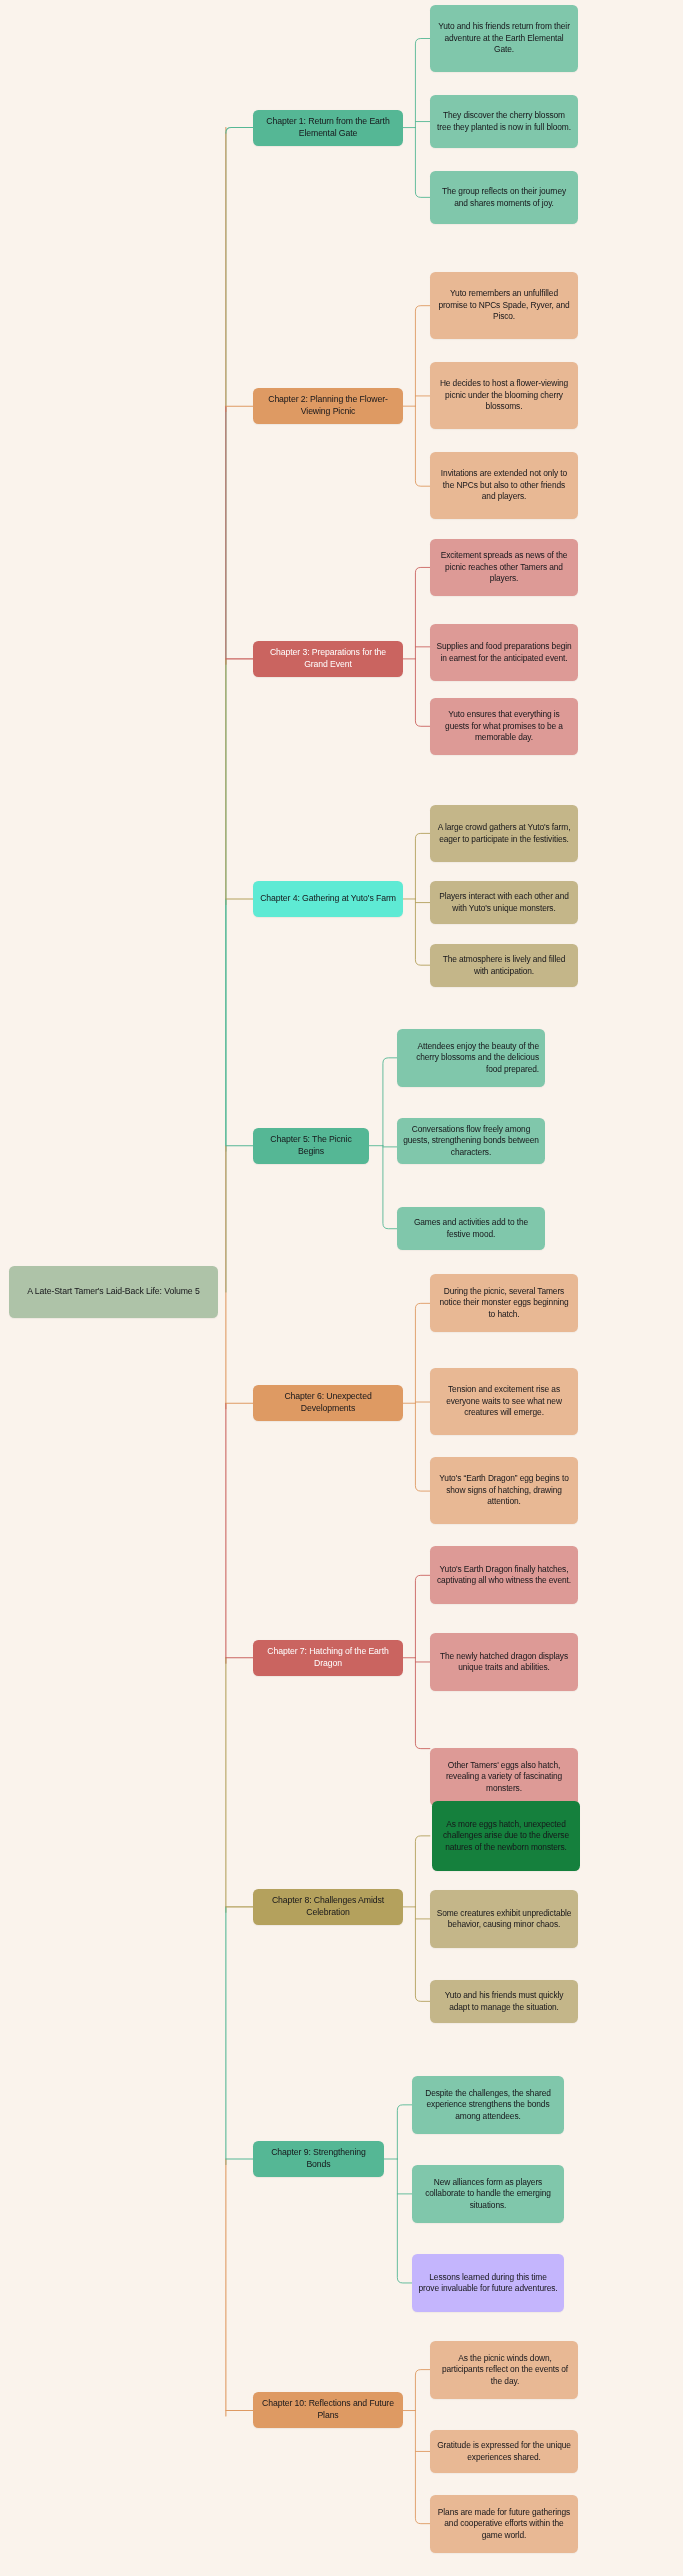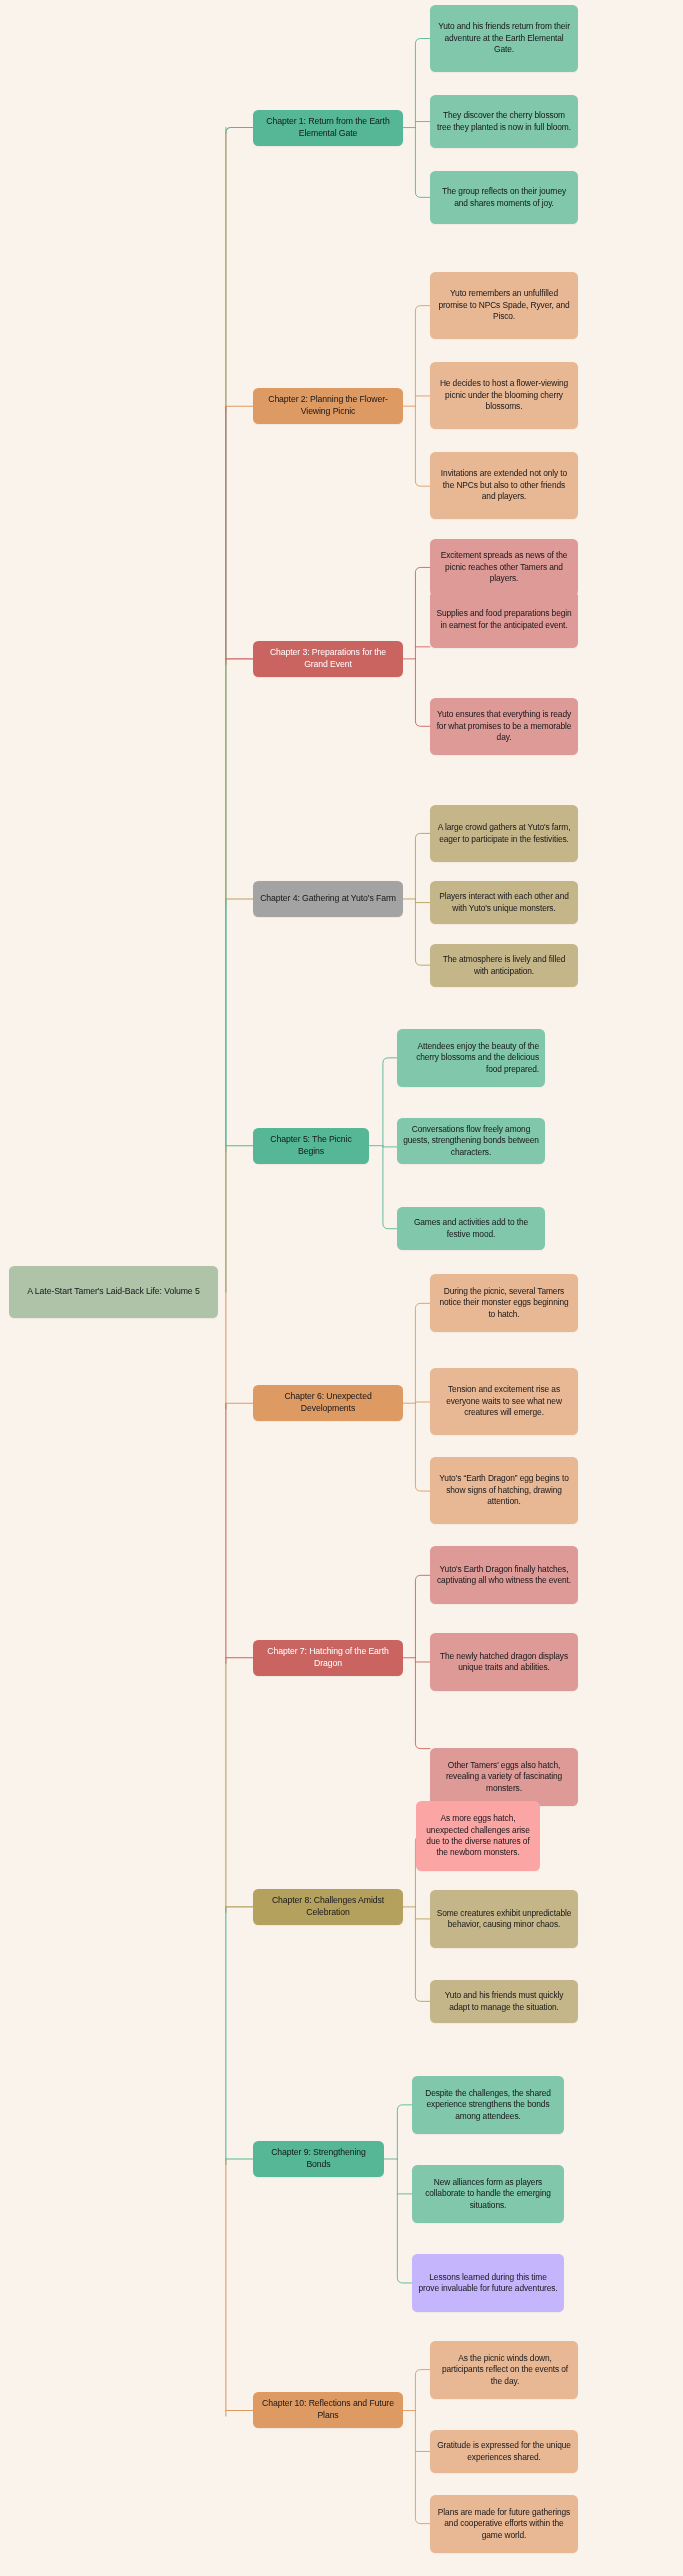--- a/index.html
+++ b/index.html
@@ -141,27 +141,27 @@
       </div>
       <div class="node node-leaf" style="left: 430px; top: 452px; width: 148px; height: 67px; background: rgb(232, 184, 148); color: rgb(22, 22, 26);">
         <span>Invitations are extended not only to the NPCs but also to other friends and players.</span>
       </div>
       <div class="node node-chapter" style="left: 253px; top: 641px; width: 150px; height: 36px; background: rgb(202, 100, 96); color: rgb(255, 255, 255);">
         <span>Chapter 3: Preparations for the Grand Event</span>
       </div>
       <div class="node node-leaf" style="left: 430px; top: 539px; width: 148px; height: 57px; background: rgb(221, 154, 150); color: rgb(22, 22, 26);">
         <span>Excitement spreads as news of the picnic reaches other Tamers and players.</span>
       </div>
-      <div class="node node-leaf" style="left: 430px; top: 591px; width: 148px; height: 57px; background: rgb(221, 154, 150); color: rgb(22, 22, 26);">
+      <div class="node node-leaf" style="left: 430px; top: 624px; width: 148px; height: 57px; background: rgb(221, 154, 150); color: rgb(22, 22, 26);">
         <span>Supplies and food preparations begin in earnest for the anticipated event.</span>
       </div>
       <div class="node node-leaf" style="left: 430px; top: 698px; width: 148px; height: 57px; background: rgb(221, 154, 150); color: rgb(22, 22, 26);">
-        <span>Yuto ensures that everything is ready for what promises to be a memorable day.</span>
-      </div>
-      <div class="node node-chapter" style="left: 253px; top: 881px; width: 150px; height: 36px; background: #a3a3a3; color: rgb(22, 22, 26);">
+        <span>Yuto ensures that everything is guests for what promises to be a memorable day.</span>
+      </div>
+      <div class="node node-chapter" style="left: 253px; top: 881px; width: 150px; height: 36px; background: #5eead4; color: rgb(22, 22, 26);">
         <span>Chapter 4: Gathering at Yuto's Farm</span>
       </div>
       <div class="node node-leaf" style="left: 430px; top: 805px; width: 148px; height: 57px; background: rgb(196, 182, 137); color: rgb(22, 22, 26);">
         <span>A large crowd gathers at Yuto's farm, eager to participate in the festivities.</span>
       </div>
       <div class="node node-leaf" style="left: 430px; top: 881px; width: 148px; height: 43px; background: rgb(196, 182, 137); color: rgb(22, 22, 26);">
         <span>Players interact with each other and with Yuto's unique monsters.</span>
       </div>
       <div class="node node-leaf" style="left: 430px; top: 944px; width: 148px; height: 43px; background: rgb(196, 182, 137); color: rgb(22, 22, 26);">
         <span>The atmosphere is lively and filled with anticipation.</span>
@@ -198,21 +198,21 @@
       </div>
       <div class="node node-leaf" style="left: 430px; top: 1633px; width: 148px; height: 58px; background: rgb(221, 154, 150); color: rgb(22, 22, 26);">
         <span>The newly hatched dragon displays unique traits and abilities.</span>
       </div>
       <div class="node node-leaf" style="left: 430px; top: 1720px; width: 148px; height: 58px; background: rgb(221, 154, 150); color: rgb(22, 22, 26); margin-top: 28px;">
         <span>Other Tamers' eggs also hatch, revealing a variety of fascinating monsters.</span>
       </div>
       <div class="node node-chapter" style="left: 253px; top: 1889px; width: 150px; height: 36px; background: rgb(180, 161, 93); color: rgb(22, 22, 26);">
         <span>Chapter 8: Challenges Amidst Celebration</span>
       </div>
-      <div class="node node-leaf" style="left: 416px; top: 1801px; width: 124px; height: 70px; background: #fca5a5; color: rgb(22, 22, 26);">
+      <div class="node node-leaf" style="left: 432px; top: 1801px; width: 148px; height: 70px; background: #15803d; color: rgb(22, 22, 26);">
         <span>As more eggs hatch, unexpected challenges arise due to the diverse natures of the newborn monsters.</span>
       </div>
       <div class="node node-leaf" style="left: 430px; top: 1890px; width: 148px; height: 58px; background: rgb(196, 182, 137); color: rgb(22, 22, 26);">
         <span>Some creatures exhibit unpredictable behavior, causing minor chaos.</span>
       </div>
       <div class="node node-leaf" style="left: 430px; top: 1980px; width: 148px; height: 43px; background: rgb(196, 182, 137); color: rgb(22, 22, 26);">
         <span>Yuto and his friends must quickly adapt to manage the situation.</span>
       </div>
       <div class="node node-chapter" style="left: 253px; top: 2141px; width: 131px; height: 36px; background: rgb(85, 183, 149); color: rgb(22, 22, 26);">
         <span>Chapter 9: Strengthening Bonds</span>

